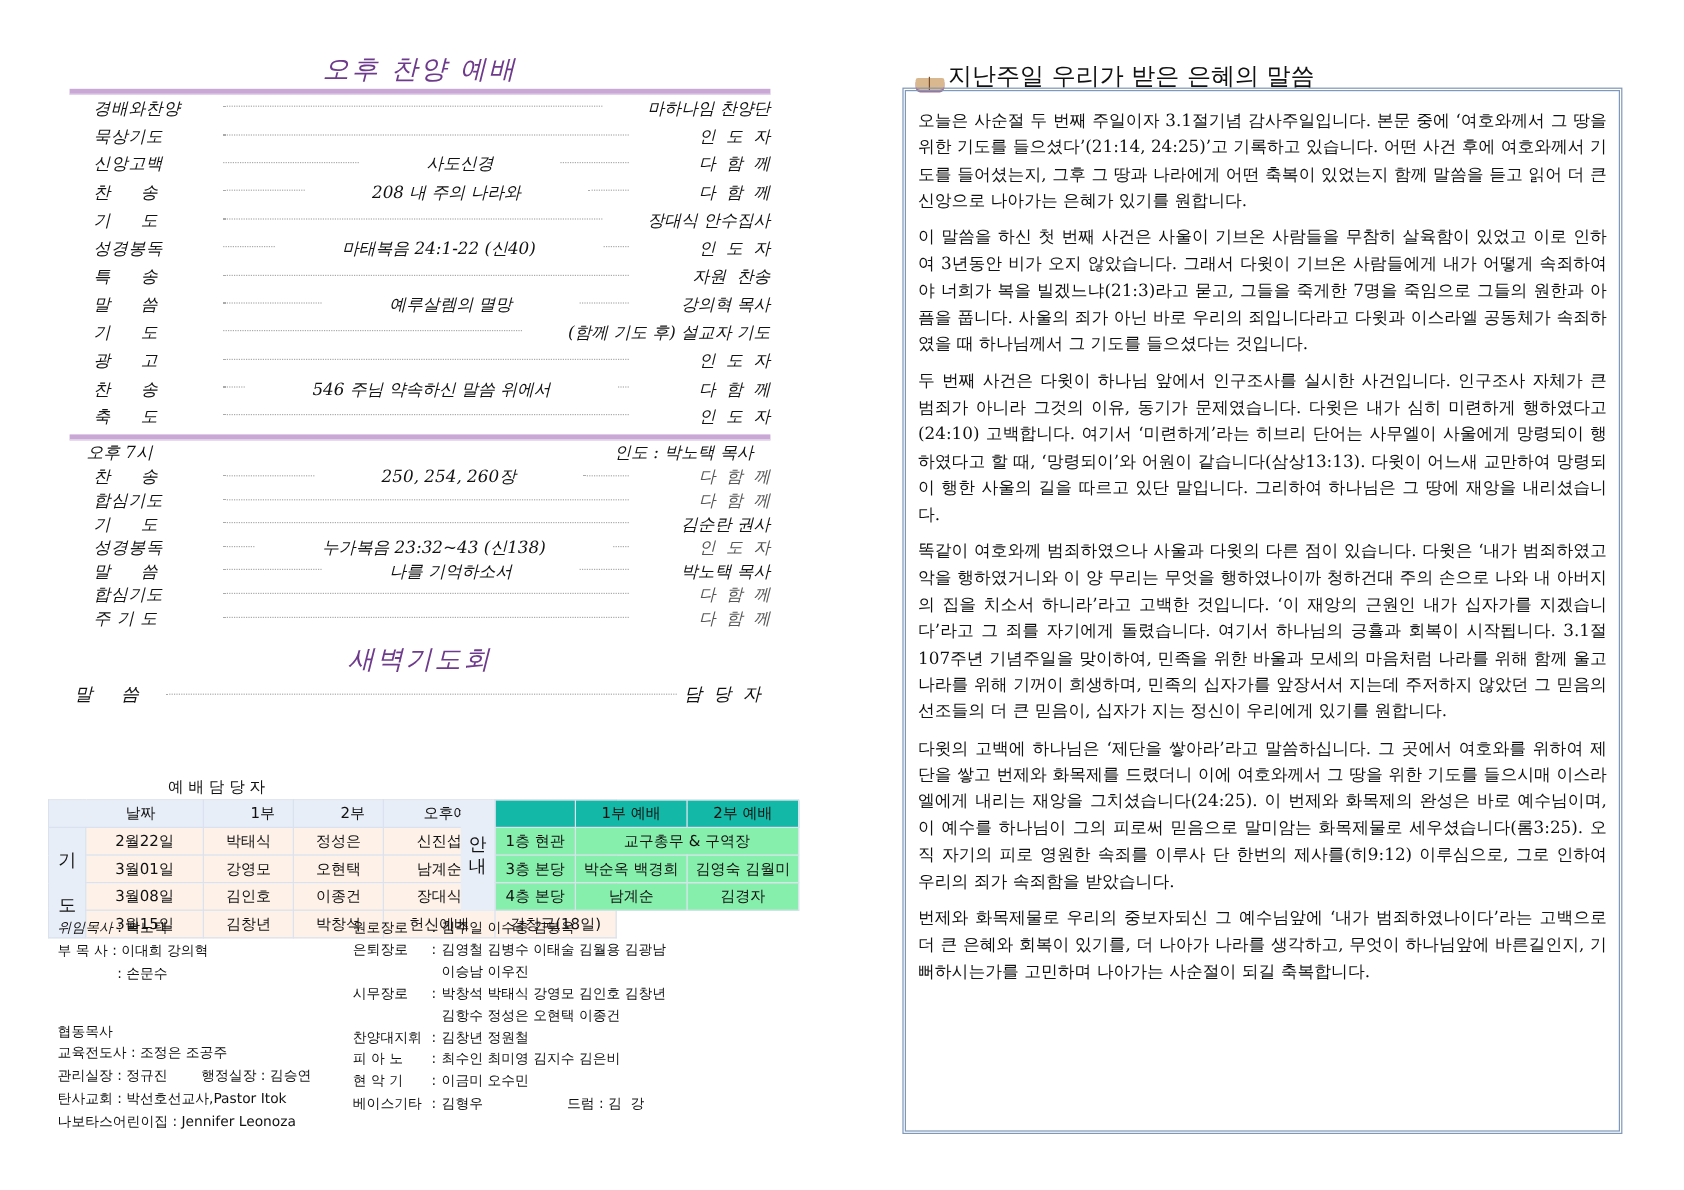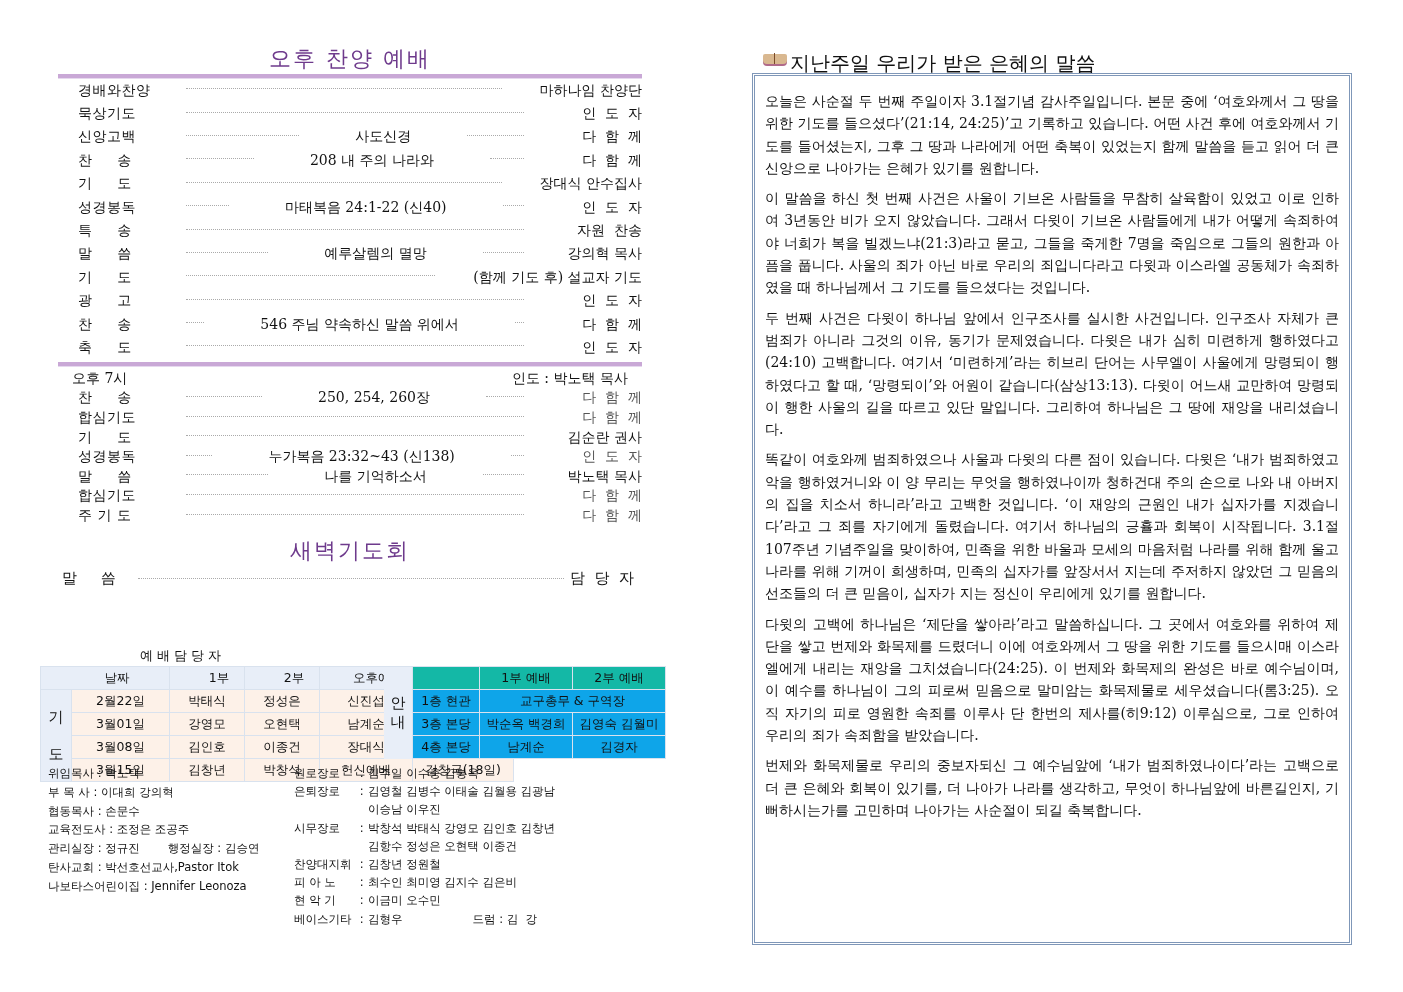--- a/index.html
+++ b/index.html
@@ -1,18 +1,18 @@
 <!DOCTYPE html>
 <html><head>
 <meta charset="utf-8">
 <style>
   html, body { margin:0; padding:0; background:#ffffff; }
   body { width:1403px; height:992px; position:relative; overflow:hidden;
          font-family:"DejaVu Serif","Liberation Serif",serif; color:#111; }
-  .page { position:absolute; }
+  .page { position:absolute;font-style:italic; }
   
   #left { left:58px; top:44px; width:584px; }
   .sec-title { text-align:center; color:#6e3a8c; font-size:22px; letter-spacing:2px; height:30px; line-height:30px; }
   .rule { height:4px; background:#c9a8d6; border-bottom:1px solid #e6d8ee; }
   .top-row { display:flex; justify-content:space-between; font-size:14px; height:22px; line-height:22px; }
   .row { display:flex; align-items:center; font-size:14px; height:23.4px;gap:32px; }
   .row .lbl { width:90px; padding-left:20px; box-sizing:border-box; white-space:pre; letter-spacing:0.5px; }
   .row .dots { flex:1; border-bottom:1px dotted #aaa; height:0; margin:0 6px; position:relative; top:-2px; }
   .row .mid { padding:0 18px; white-space:nowrap; }
   .row .who { text-align:right; white-space:pre; min-width:80px; font-weight:500; }
@@ -24,34 +24,34 @@
   .dawn .who { white-space:pre; padding-right:8px; }
 
   
   #duty-caption { position:absolute; left:140px; top:647px; font-size:13px; letter-spacing:4px; font-family:"DejaVu Sans","Liberation Sans",sans-serif; }
   table.duty { position:absolute; left:40px; top:666px; border-collapse:collapse; font-family:"DejaVu Sans","Liberation Sans",sans-serif; font-size:12.5px; }
   table.duty td, table.duty th { border:1px solid #d9e2ee; text-align:center; padding:0 4px; height:22px; font-weight:normal; }
   table.duty th { background:#e8eef8;padding-left:28px; }
   table.duty td.side { background:#e8eef8; width:22px; font-size:15px; }
   table.duty td.c { background:#fdf1e8; }
   table.guide { position:absolute; left:384px; top:666px; border-collapse:collapse; font-family:"DejaVu Sans","Liberation Sans",sans-serif; font-size:12.5px; }
-  table.guide td { border:1px solid #d9e2ee; text-align:center; height:22px; padding:0 4px; background:#0ea5e9; }
+  table.guide td { border:1px solid #d9e2ee; text-align:center; height:22px; padding:0 4px; background:#86efac; }
   table.guide td.side { background:#e8eef8; width:20px; font-size:15px; border:none; }
   table.guide td.head { background:#14b8a6; }
 
   
   #staff-left { position:absolute; left:48px; top:764px; font-family:"DejaVu Sans","Liberation Sans",sans-serif; font-size:11.5px; line-height:18.8px; }
   #staff-right { position:absolute; left:294px; top:764px; font-family:"DejaVu Sans","Liberation Sans",sans-serif; font-size:11.5px; line-height:18.2px; }
   .srow { display:flex; white-space:pre; }
   .srow .k { width:62px; }
   .srow .sep { width:12px; }
   .gap { display:inline-block; width:70px; }
 
   
-  #right-title { position:absolute; left:762px; top:50px; font-size:20px; color:#111; display:flex; align-items:flex-start; }
+  #right-title { position:absolute; left:762px; top:50px; font-size:20px; color:#111; display:flex; align-items:flex-end; }
   .book { width:26px; height:16px; position:relative; margin-right:2px; }
   .book:before { content:""; position:absolute; left:1px; top:4px; width:24px; height:10px; background:#d9b890; border-radius:2px 2px 4px 4px; box-shadow:0 2px 0 #b06a8a; }
   .book:after { content:""; position:absolute; left:12px; top:3px; width:1px; height:11px; background:#7a4b2a; }
   #sermon-box { position:absolute; left:752px; top:73px; width:600px; height:872px; border:3px double #7f97b8; box-sizing:border-box; padding:14px 10px 0 10px; }
   #sermon-heading { text-align:center; font-size:14.5px; margin-bottom:10px; }
   .para { font-size:14px; line-height:22.3px; text-align:justify; margin:0 0 8px 0; }
 </style>
 </head>
 <body>
 
@@ -250,23 +250,23 @@
   </tr>
   <tr>
     <td>4층 본당</td>
     <td>남계순</td>
     <td>김경자</td>
   </tr>
 </tbody>
   </table>
 
 <div id="staff-left">
-    <div class="srow"><span class="k" style="width: auto;">위임목사</span><span class="sep" style="width: auto;"> : </span><span>박노택</span></div>
+    <div class="srow"><span class="k" style="width: auto; font-style: italic;">위임목사</span><span class="sep" style="width: auto;"> : </span><span>박노택</span></div>
     <div class="srow"><span class="k" style="width: auto;">부 목 사</span><span class="sep" style="width: auto;"> : </span><span>이대희 강의혁</span></div>
-    <div class="srow"><span class="k" style="width: auto;">협동목사</span><span class="sep" style="width: auto;"> : </span><span>손문수</span></div>
+    <div class="srow"><span class="k" style="width: auto; margin-top: 48px;">협동목사</span><span class="sep" style="width: auto;"> : </span><span>손문수</span></div>
     <div class="srow"><span class="k" style="width: auto;">교육전도사</span><span class="sep" style="width: auto;"> : </span><span>조정은 조공주</span></div>
     <div class="srow"><span class="k" style="width: auto;">관리실장</span><span class="sep" style="width: auto;"> : </span><span>정규진</span><span class="gap" style="width: 28px;"></span><span>행정실장</span><span> : </span><span>김승연</span></div>
     <div class="srow"><span class="k" style="width: auto;">탄사교회</span><span class="sep" style="width: auto;"> : </span><span>박선호선교사,Pastor Itok</span></div>
     <div class="srow"><span class="k" style="width: auto;">나보타스어린이집</span><span class="sep" style="width: auto;"> : </span><span>Jennifer Leonoza</span></div>
   </div>
 <div id="staff-right">
     <div class="srow"><span class="k">원로장로</span><span class="sep"> : </span><span>김주일 이수충 김봉옥</span></div>
     <div class="srow"><span class="k">은퇴장로</span><span class="sep"> : </span><span>김영철 김병수 이태술 김월용 김광남</span></div>
     <div class="srow"><span class="k"></span><span class="sep"></span><span>이승남 이우진</span></div>
     <div class="srow"><span class="k">시무장로</span><span class="sep"> : </span><span>박창석 박태식 강영모 김인호 김창년</span></div>

